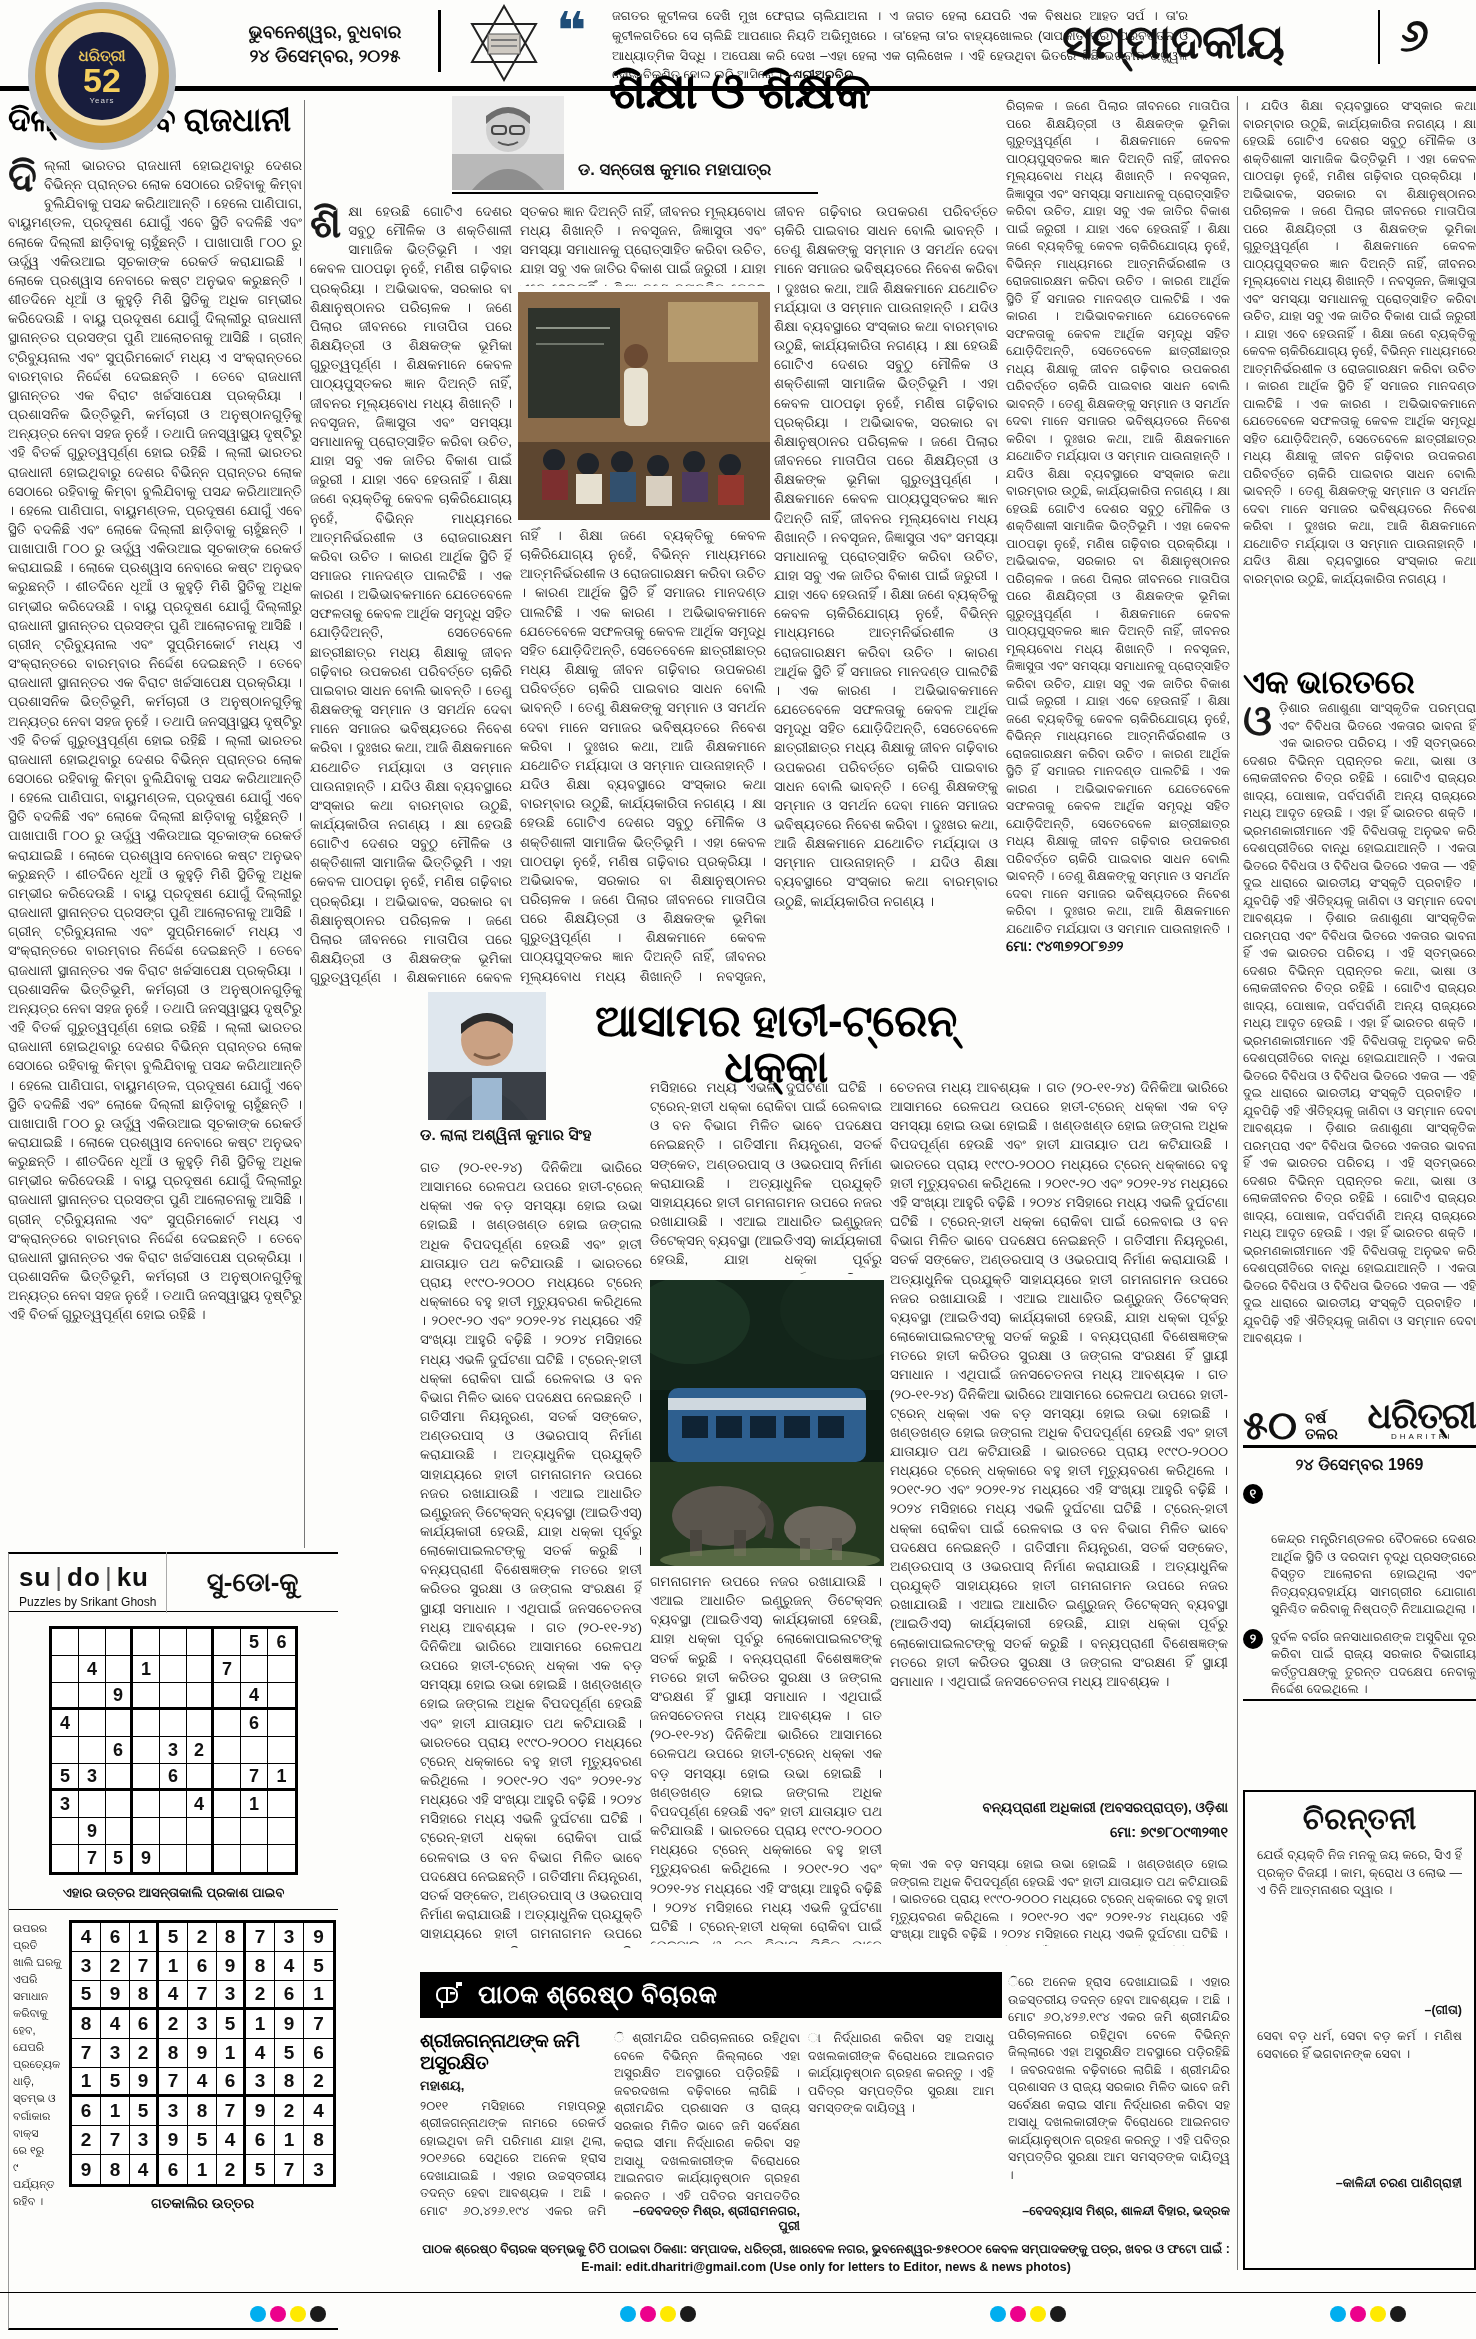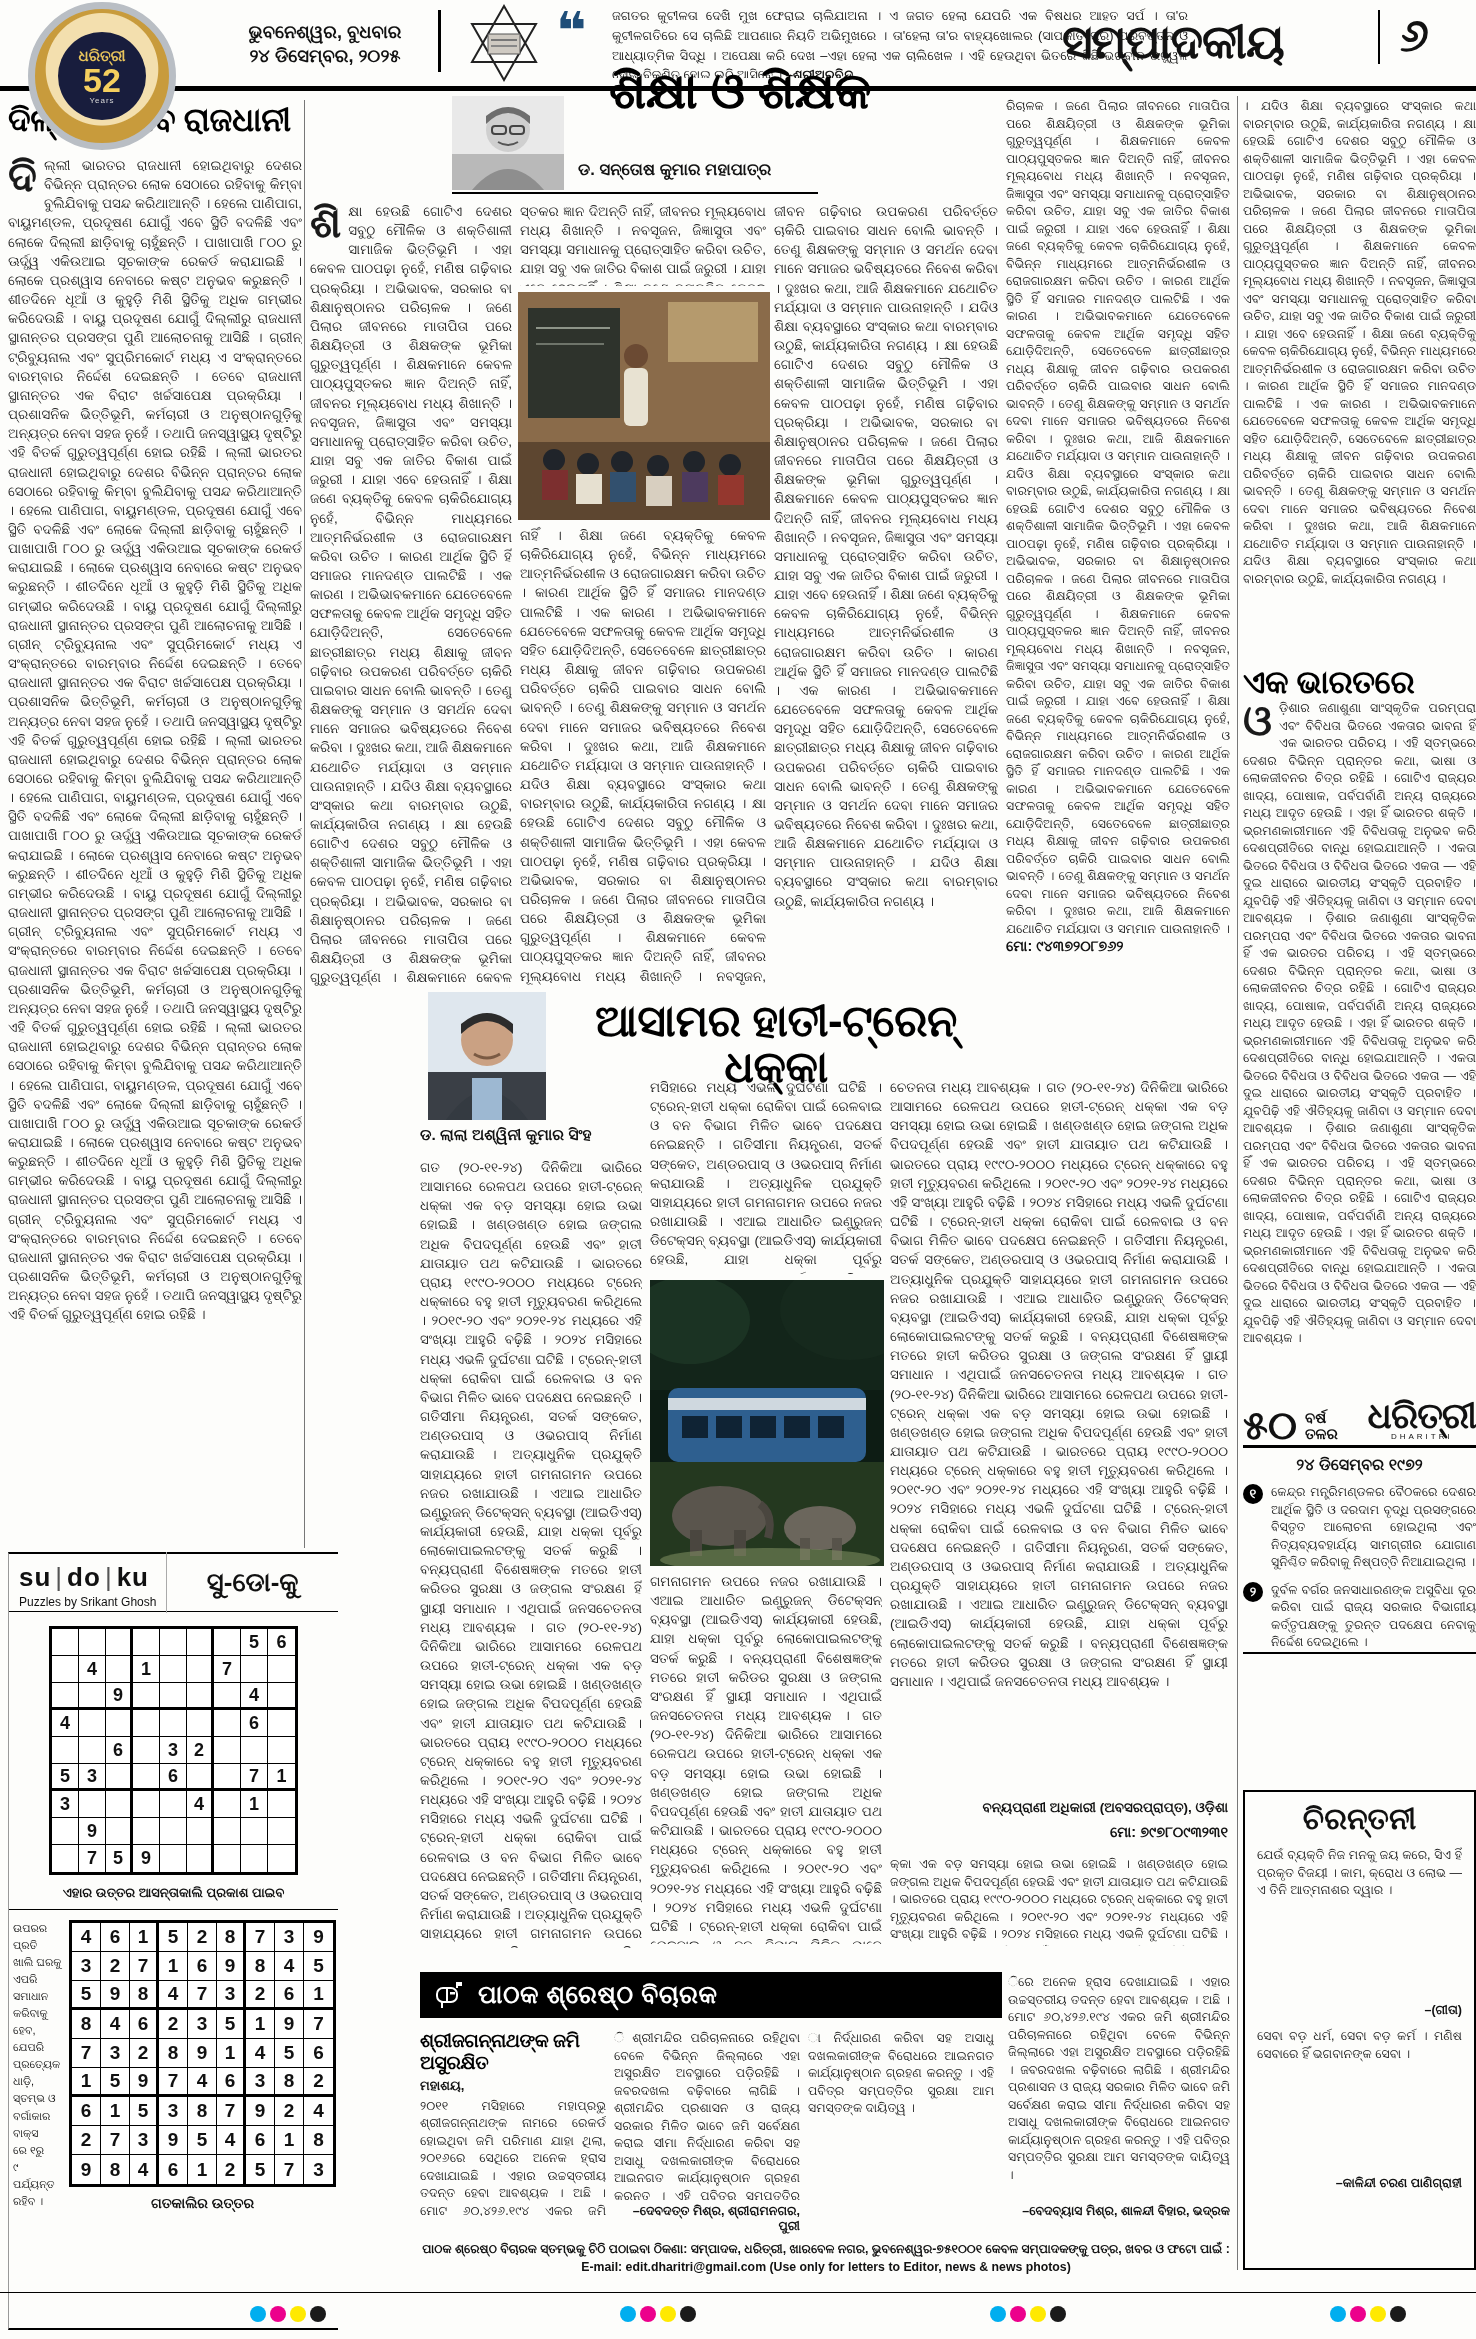--- a/index.html
+++ b/index.html
@@ -246,25 +246,25 @@
 
   <div class="abs" id="fy-box" style="left:1243px;top:1400px;width:233px;">
     <div class="fy-banner">
       <span class="fy-50">୫୦</span>
       <span class="fy-tala">ବର୍ଷ ତଳର</span>
       <span style="flex:1;text-align:right;">
         <span class="fy-brand">ଧରିତ୍ରୀ</span>
         <div class="fy-latin">DHARITRI</div>
       </span>
     </div>
-    <div class="fy-date">୨୪ ଡିସେମ୍ବର ୧୯୭୨</div>
+    <div class="fy-date">୨୪ ଡିସେମ୍ବର 1969</div>
     <div id="fy-items">
         <div class="fy-item">
           <span class="fy-num">୧</span>
-          <span class="bt bt-sm" style="flex: 1 1 0%;">କେନ୍ଦ୍ର ମନ୍ତ୍ରିମଣ୍ଡଳର ବୈଠକରେ ଦେଶର ଆର୍ଥିକ ସ୍ଥିତି ଓ ଦରଦାମ ବୃଦ୍ଧି ପ୍ରସଙ୍ଗରେ ବିସ୍ତୃତ ଆଲୋଚନା ହୋଇଥିଲା ଏବଂ ନିତ୍ୟବ୍ୟବହାର୍ଯ୍ୟ ସାମଗ୍ରୀର ଯୋଗାଣ ସୁନିଶ୍ଚିତ କରିବାକୁ ନିଷ୍ପତ୍ତି ନିଆଯାଇଥିଲା ।</span>
+          <span class="bt bt-sm" style="flex: 1 1 0%; margin-top: 47px;">କେନ୍ଦ୍ର ମନ୍ତ୍ରିମଣ୍ଡଳର ବୈଠକରେ ଦେଶର ଆର୍ଥିକ ସ୍ଥିତି ଓ ଦରଦାମ ବୃଦ୍ଧି ପ୍ରସଙ୍ଗରେ ବିସ୍ତୃତ ଆଲୋଚନା ହୋଇଥିଲା ଏବଂ ନିତ୍ୟବ୍ୟବହାର୍ଯ୍ୟ ସାମଗ୍ରୀର ଯୋଗାଣ ସୁନିଶ୍ଚିତ କରିବାକୁ ନିଷ୍ପତ୍ତି ନିଆଯାଇଥିଲା ।</span>
         </div>
         <div class="fy-item">
           <span class="fy-num">୨</span>
           <span class="bt bt-sm" style="flex: 1 1 0%;">ଦୁର୍ବଳ ବର୍ଗର ଜନସାଧାରଣଙ୍କ ଅସୁବିଧା ଦୂର କରିବା ପାଇଁ ରାଜ୍ୟ ସରକାର ବିଭାଗୀୟ କର୍ତ୍ତୃପକ୍ଷଙ୍କୁ ତୁରନ୍ତ ପଦକ୍ଷେପ ନେବାକୁ ନିର୍ଦ୍ଦେଶ ଦେଇଥିଲେ ।</span>
         </div>
       </div>
   </div>
 
   <div class="abs" id="chir-box" style="left:1243px;top:1790px;width:233px;height:480px;">
     <div class="chir-title">ଚିରନ୍ତନୀ</div>

